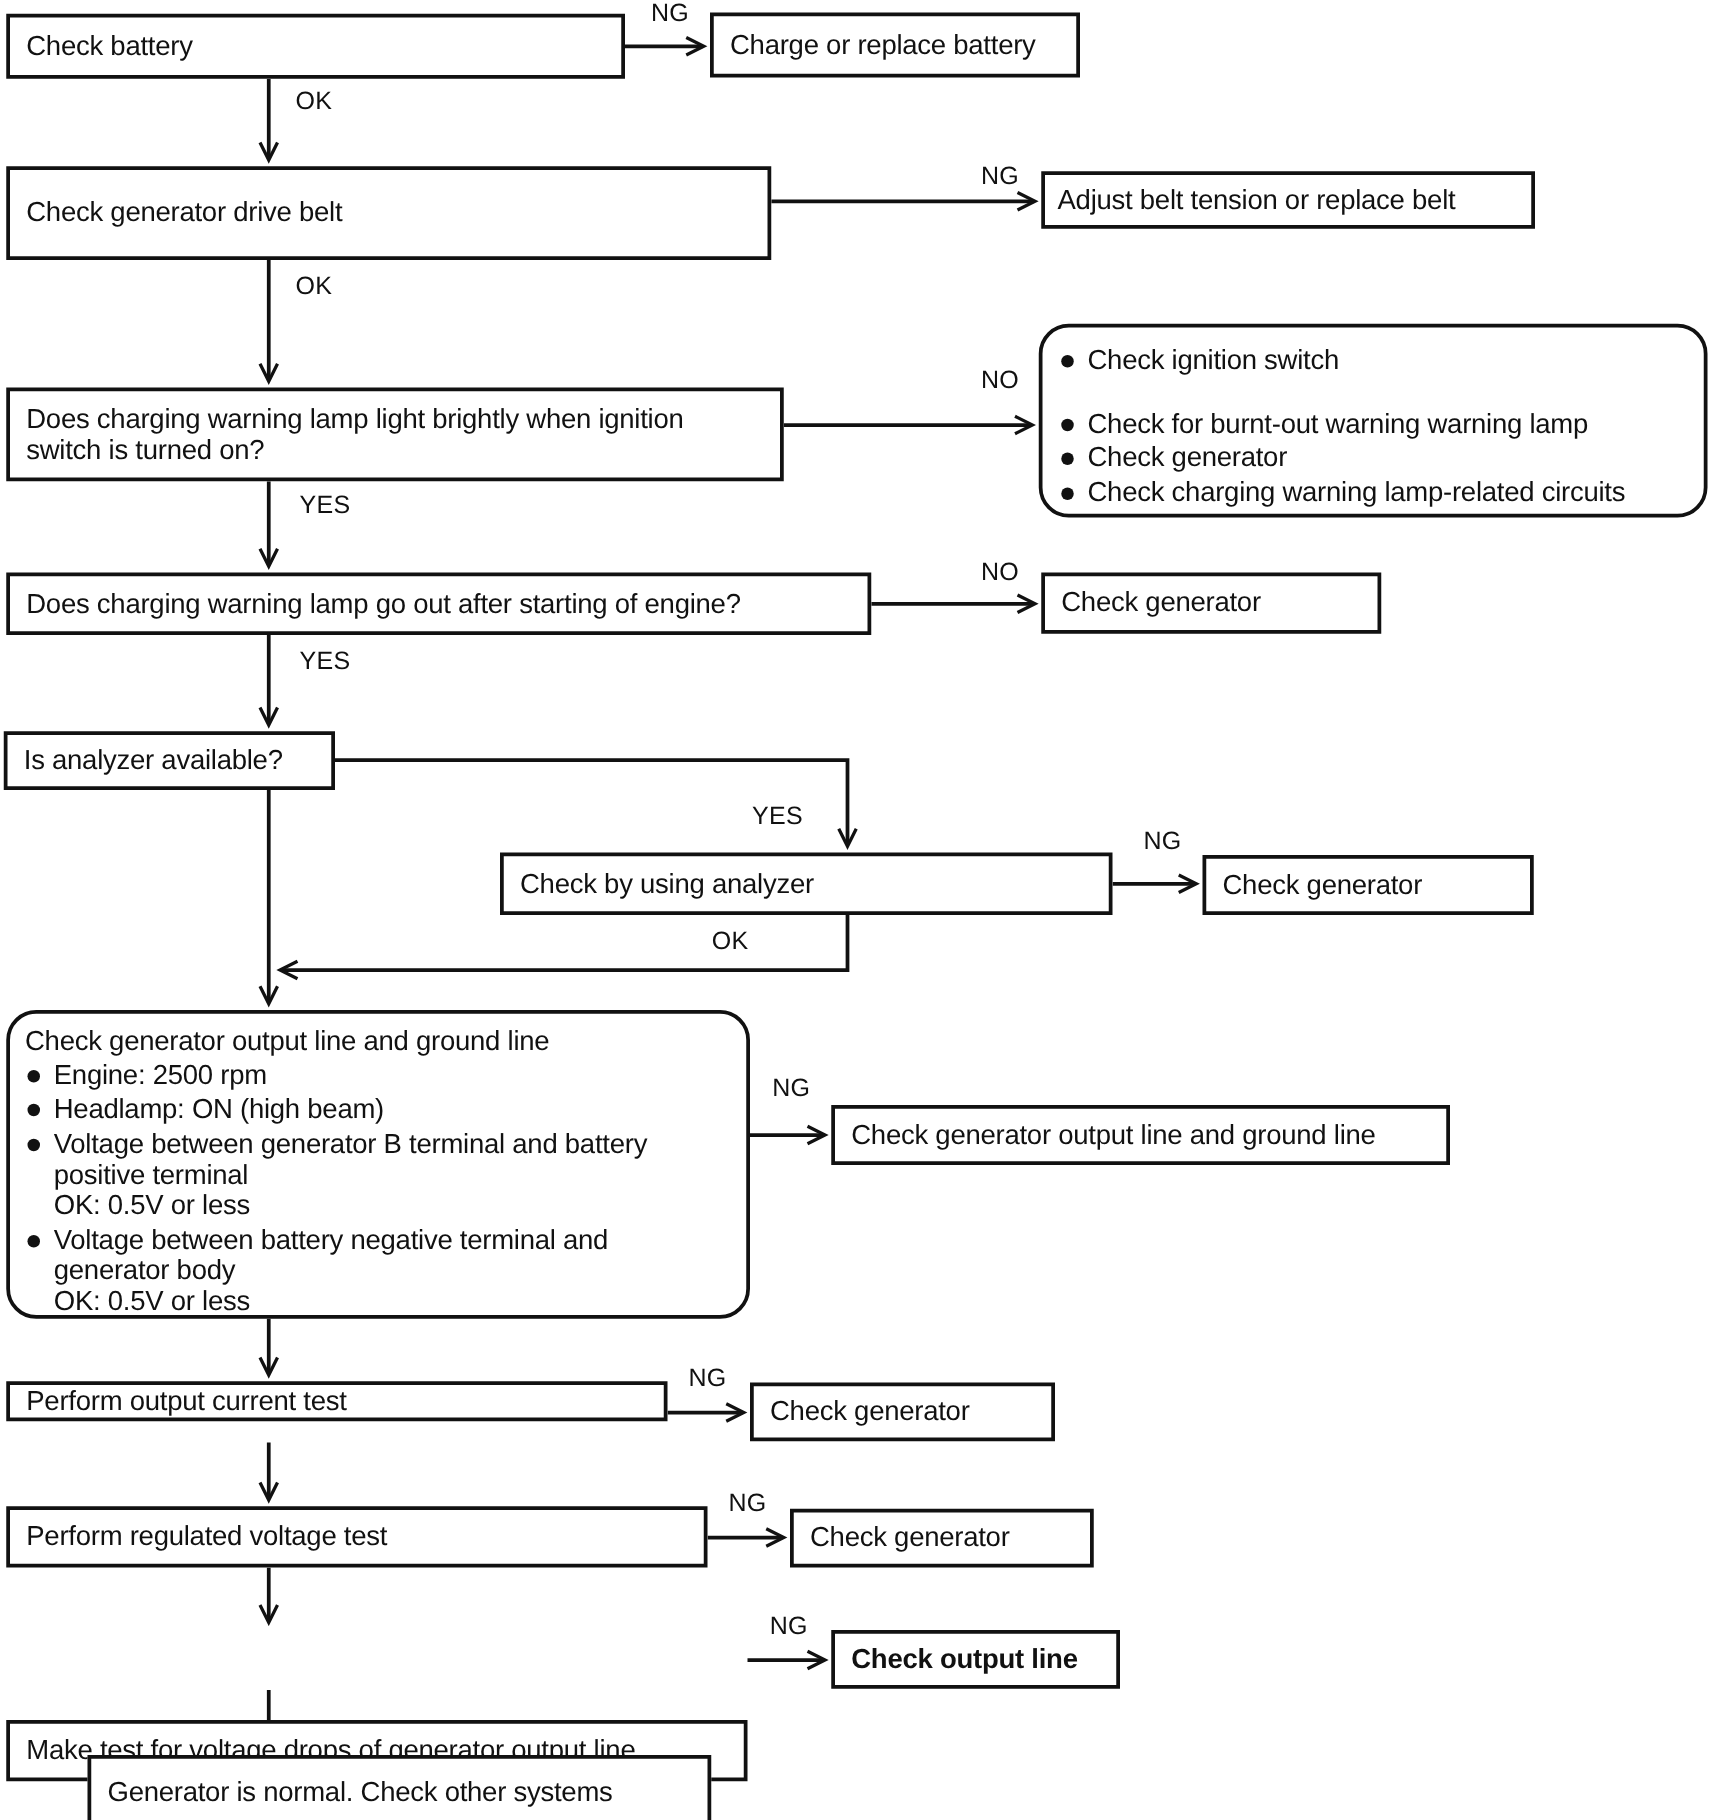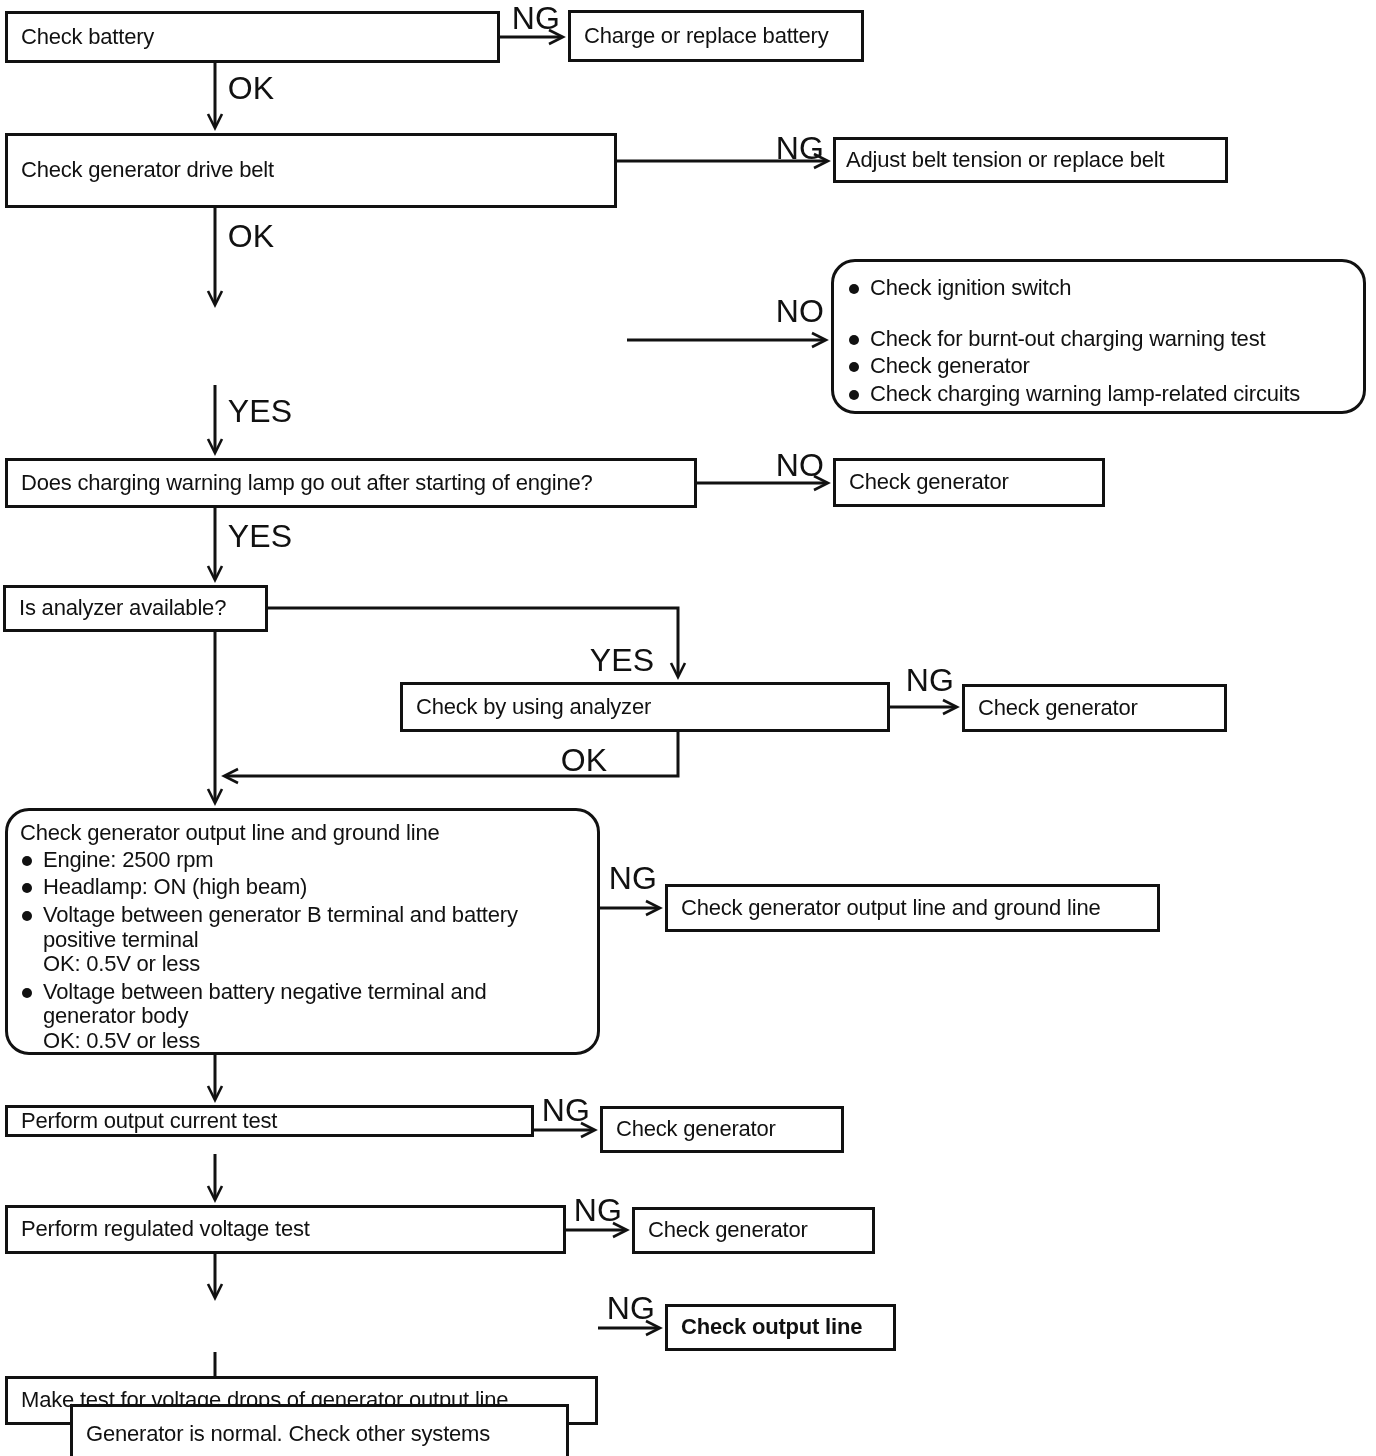--- a/index.html
+++ b/index.html
@@ -16,21 +16,21 @@
   }
   .node.pre{white-space:pre-line;}
   .node.listbox{display:block;padding:14px 13px;border-radius:24px;}
   .bullet-row{display:flex;align-items:flex-start;margin:0 0 3px 0;}
   .bullet-row.gap-after{margin-bottom:26px;}
   .dot{width:10px;height:10px;border-radius:50%;background:#111;flex:0 0 10px;margin:8px 11px 0 2px;}
   .btext{white-space:pre-line;}
   .bigtitle{margin:0 0 2px 0;}
   .elabel{
     position:absolute;transform:translateX(-50%);
-    font-size:32px;letter-spacing:0.2px;color:#111;white-space:nowrap;
+    font-size:20px;letter-spacing:0.2px;color:#111;white-space:nowrap;
   }
 </style>
 </head>
 <body>
 
 <div id="stage">
 
   <svg id="wires" viewBox="0 0 1376 1456">
     <defs>
       <marker id="arr" markerUnits="userSpaceOnUse" markerWidth="20" markerHeight="18" viewBox="0 0 20 18" refX="16" refY="9" orient="auto">
@@ -62,29 +62,31 @@
   </svg>
 
   <div class="node" style="left:5px;top:11px;width:495px;height:52px;">Check battery</div>
 
   <div class="node" style="left:568px;top:10px;width:296px;height:52px;">Charge or replace battery</div>
 
   <div class="node" style="left:5px;top:133px;width:612px;height:75px;">Check generator drive belt</div>
 
   <div class="node" style="left:833px;top:137px;width:395px;height:46px;padding:12px 10px;">Adjust belt tension or replace belt</div>
 
+  <div class="node pre" style="left:5px;top:310px;width:622px;height:75px;">Does charging warning lamp light brightly when ignition
+switch is turned on?</div>
 
   <div class="node listbox" style="left:831px;top:259px;width:535px;height:155px;">
     <div class="bullet-row gap-after">
       <span class="dot"></span>
       <span class="btext">Check ignition switch</span>
     </div>
     <div class="bullet-row">
       <span class="dot"></span>
-      <span class="btext">Check for burnt-out charging warning test</span>
+      <span class="btext">Check for burnt-out warning warning lamp</span>
     </div>
     <div class="bullet-row">
       <span class="dot"></span>
       <span class="btext">Check generator</span>
     </div>
     <div class="bullet-row">
       <span class="dot"></span>
       <span class="btext">Check charging warning lamp-related circuits</span>
     </div>
   </div>

